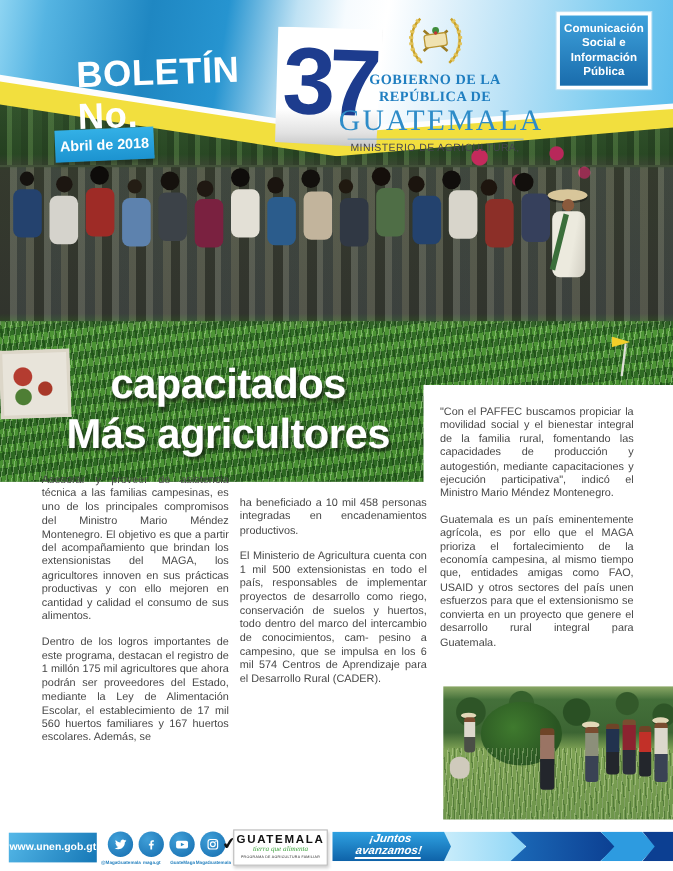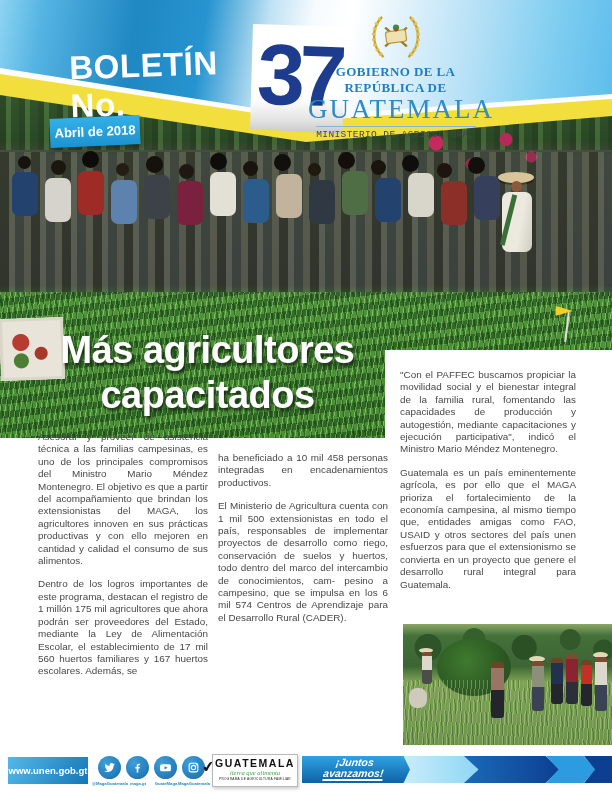--- a/index.html
+++ b/index.html
@@ -70,21 +70,21 @@
     font-size:86px;font-weight:800;color:#1d3c8e;letter-spacing:-6px;transform:rotate(2deg);line-height:1;}
 
   
   .gov-logo{position:absolute;left:308px;top:12px;width:175px;text-align:center;}
   .crest{display:block;margin:0 auto;}
   .gov-line{font-size:13px;font-weight:bold;color:#1f7ec0;letter-spacing:.4px;
     font-family:"Liberation Serif",serif;margin-top:2px;}
   .gov-name{font-size:27px;color:#2e8cc8;font-family:"Liberation Serif",serif;
     letter-spacing:2px;line-height:1;margin-top:0;}
   .gov-rule{width:160px;height:1px;background:#8ab6d4;margin:3px auto 2px auto;}
-  .ministry{font-size:9.5px;color:#45454e;font-family:Liberation Mono, monospace;
+  .ministry{font-size:9.5px;color:#45454e;font-family:Liberation Sans, sans-serif;
     letter-spacing:.4px;line-height:1.25;}
 
   .dept-box{position:absolute;left:506px;top:11px;width:80px;height:64px;
     background:linear-gradient(180deg,#3ea2dc,#1a6cac);border:3px solid #ffffff;
     box-shadow:0 0 0 1px #bfe2f4;display:flex;align-items:center;justify-content:center;}
   .dept-box span{color:#fff;font-size:10.5px;font-weight:bold;text-align:center;line-height:1.25;}
 
   .date-badge{position:absolute;left:50px;top:117px;width:90px;height:29px;
     background:linear-gradient(180deg,#33b0e6,#1c93d0);transform:rotate(-2.5deg);
     display:flex;align-items:center;justify-content:center;box-shadow:2px 3px 4px rgba(0,0,0,.25);}
@@ -187,28 +187,31 @@
       <rect x="27" y="24" width="26" height="15" rx="3" fill="#f0e2b0" stroke="#b89432" stroke-width="1.5" transform="rotate(-8 40 31)"></rect>
       <circle cx="40" cy="20" r="4" fill="#3f8c3a"></circle>
       <circle cx="40" cy="23" r="2" fill="#c03434"></circle>
     </svg>
     <div class="gov-line">GOBIERNO DE LA REPÚBLICA DE</div>
     <div class="gov-name">GUATEMALA</div>
     <div class="gov-rule"></div>
     <div class="ministry">MINISTERIO DE AGRICULTURA,</div>
   </div>
 
+  <div class="dept-box">
+    <span>Comunicación Social e Información Pública</span>
+  </div>
 
   <div class="date-badge">
     <span>Abril de 2018</span>
   </div>
 
   <div class="headline">
+    <div>capacitados</div>
     <div>Más agricultores</div>
-    <div>capacitados</div>
   </div>
 
   <div class="notch"></div>
 
   <div class="col col1">
     <p>Asesorar y proveer de asistencia técnica a las familias campesinas, es uno de los principales compromisos del Ministro Mario Méndez Montenegro. El objetivo es que a partir del acompañamiento que brindan los extensionistas del MAGA, los agricultores innoven en sus prácticas productivas y con ello mejoren en cantidad y calidad el consumo de sus alimentos.</p>
     <p>Dentro de los logros importantes de este programa, destacan el registro de 1 millón 175 mil agricultores que ahora podrán ser proveedores del Estado, mediante la Ley de Alimentación Escolar, el establecimiento de 17 mil 560 huertos familiares y 167 huertos escolares. Además, se</p>
   </div>
   <div class="col col2">
     <p>ha beneficiado a 10 mil 458 personas integradas en encadenamientos productivos.</p>

